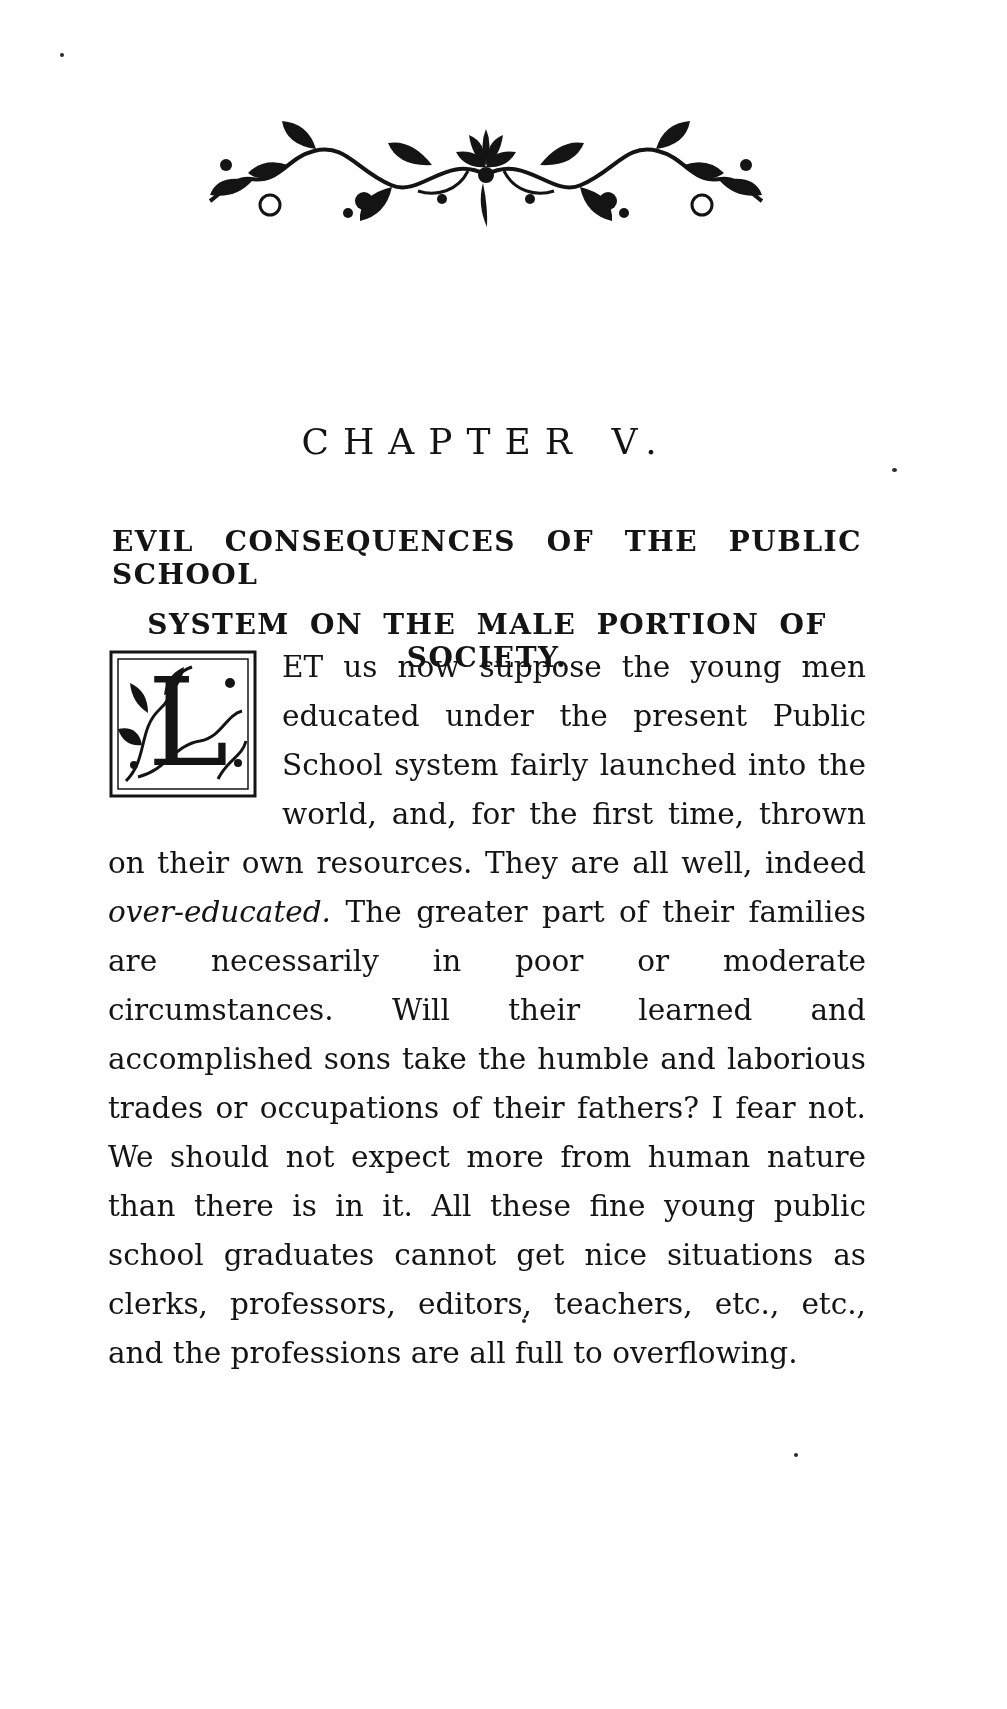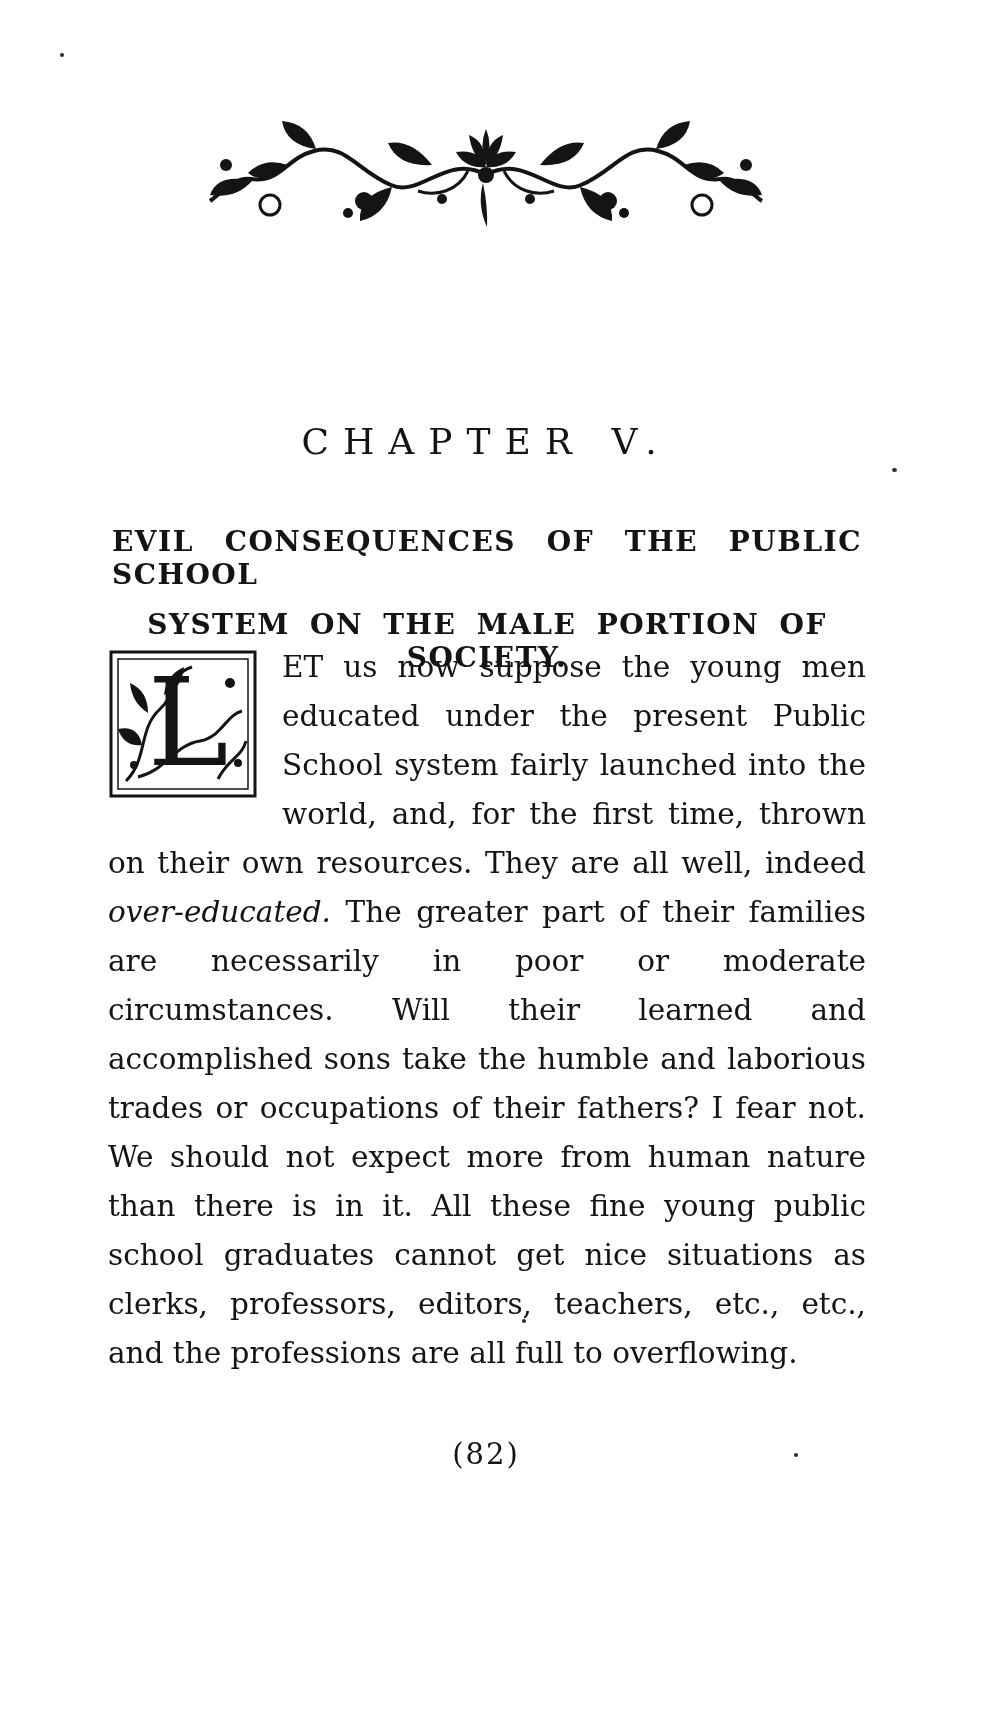--- a/index.html
+++ b/index.html
@@ -155,15 +155,14 @@
             <circle cx="122" cy="34" r="5"></circle>
             <circle cx="130" cy="114" r="4"></circle>
             <circle cx="26" cy="116" r="4"></circle>
           </g>
           <text x="80" y="116" text-anchor="middle" font-family="DejaVu Serif, serif" font-size="122" fill="#141414">L</text>
         </svg>
       </span><span>ET us now suppose the young men educated under the present Public School system fairly launched into the world, and, for the first time, thrown on their own resources.  They are all well, indeed </span><em>over-educated.</em><span> The greater part of their families are necessarily in poor or moderate circumstances.  Will their learned and accomplished sons take the humble and laborious trades or occupations of their fathers?  I fear not.  We should not expect more from human nature than there is in it.  All these fine young public school graduates cannot get nice situations as clerks, professors, editors, teachers, etc., etc., and the professions are all full to overflowing.</span>
     </p>
   </div>
 
-  <div class="page-number">(82)</div>
 
 </div>
 
 </body></html>

